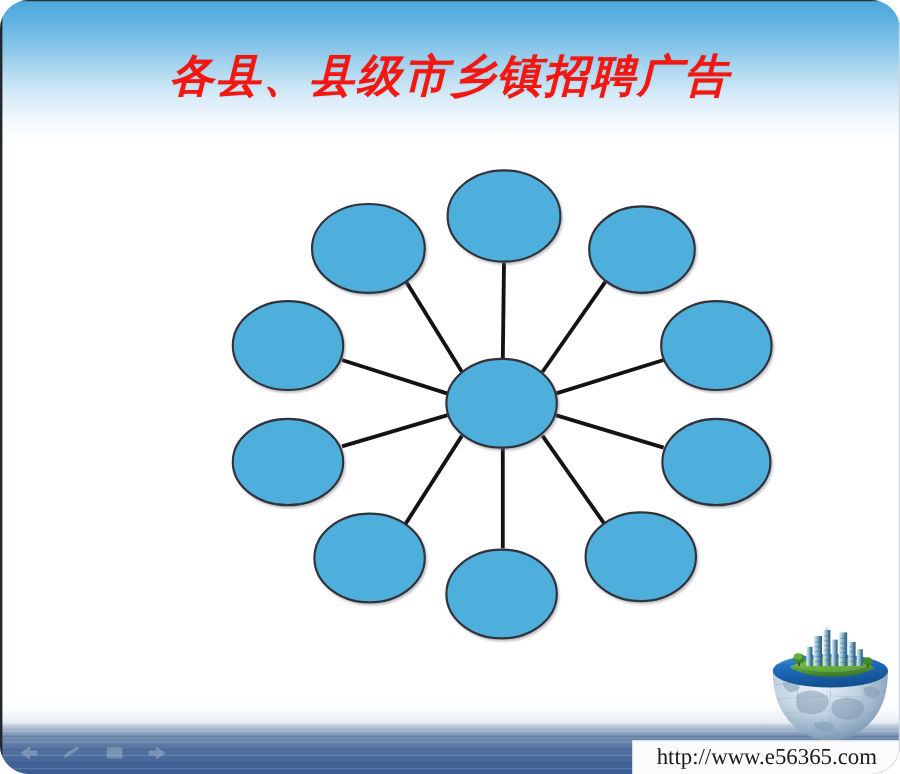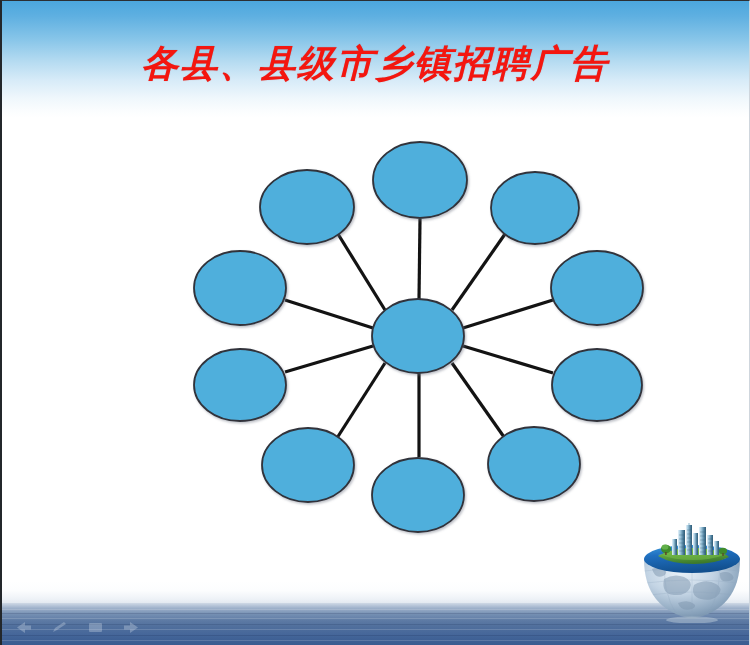--- a/index.html
+++ b/index.html
@@ -8,20 +8,21 @@
     font-family:"Liberation Sans", sans-serif;
     background:#ffffff;
   }
 
   
   #slide{
     position:relative;
     width:750px; height:645px;
     background:#ffffff;
     overflow:hidden;
+    border-radius:24px;
   }
   #slide-border{
     position:absolute; left:0; top:0; width:750px; height:645px;
     border-left:2px solid #23272b;
     border-top:1px solid #2b2f33;
     border-right:1px solid #cfd6dd;
     pointer-events:none;
     z-index:60;
   }
 
@@ -320,15 +321,18 @@
           <rect x="3" y="3" width="13" height="9" rx="1" fill="#dfe8f2"></rect>
         </svg>
     </div>
     <div class="nav-btn">
       <svg width="19" height="15" viewBox="0 0 19 15">
           <path d="M8 2 L16 7.5 L8 13 L8 9.5 L2 9.5 L2 5.5 L8 5.5 Z" fill="#dfe8f2"></path>
         </svg>
     </div>
   </div>
 
+  <div id="watermark">
+    <span id="watermark-text">http://www.e56365.com</span>
+  </div>
 
   <div id="slide-border"></div>
 </div>
 
 </body></html>

